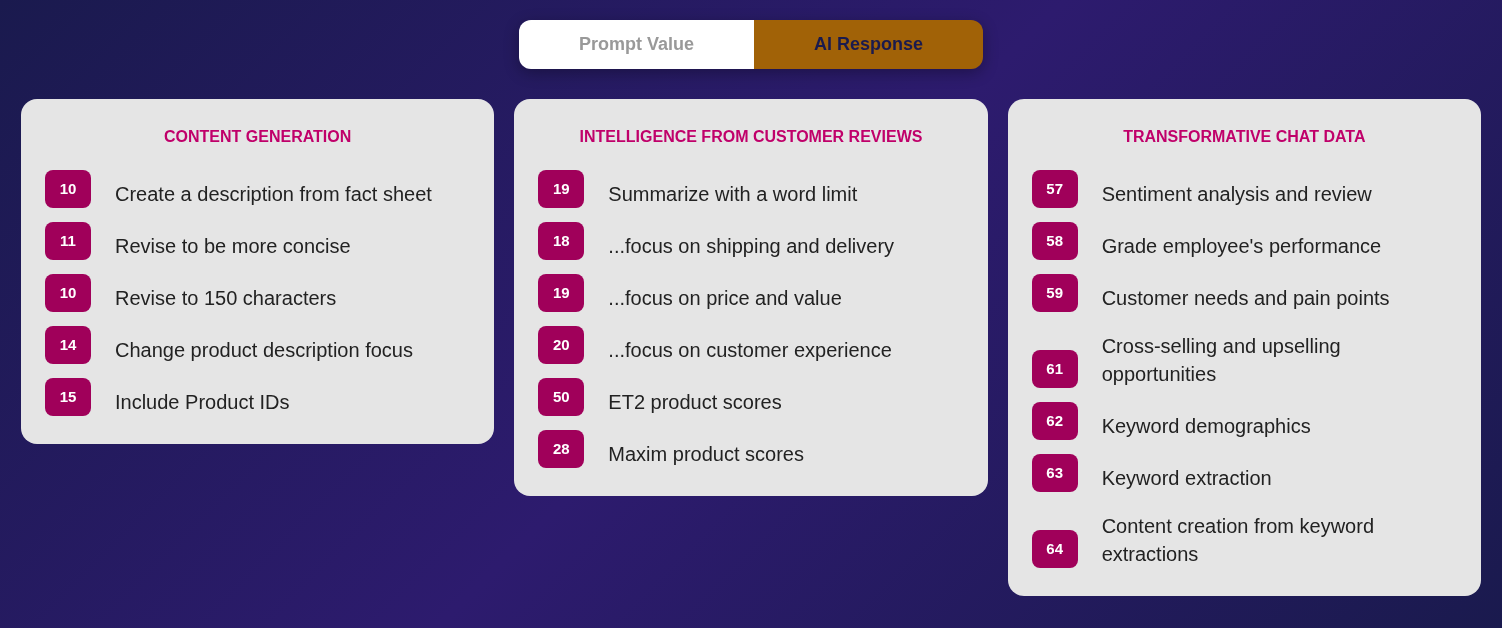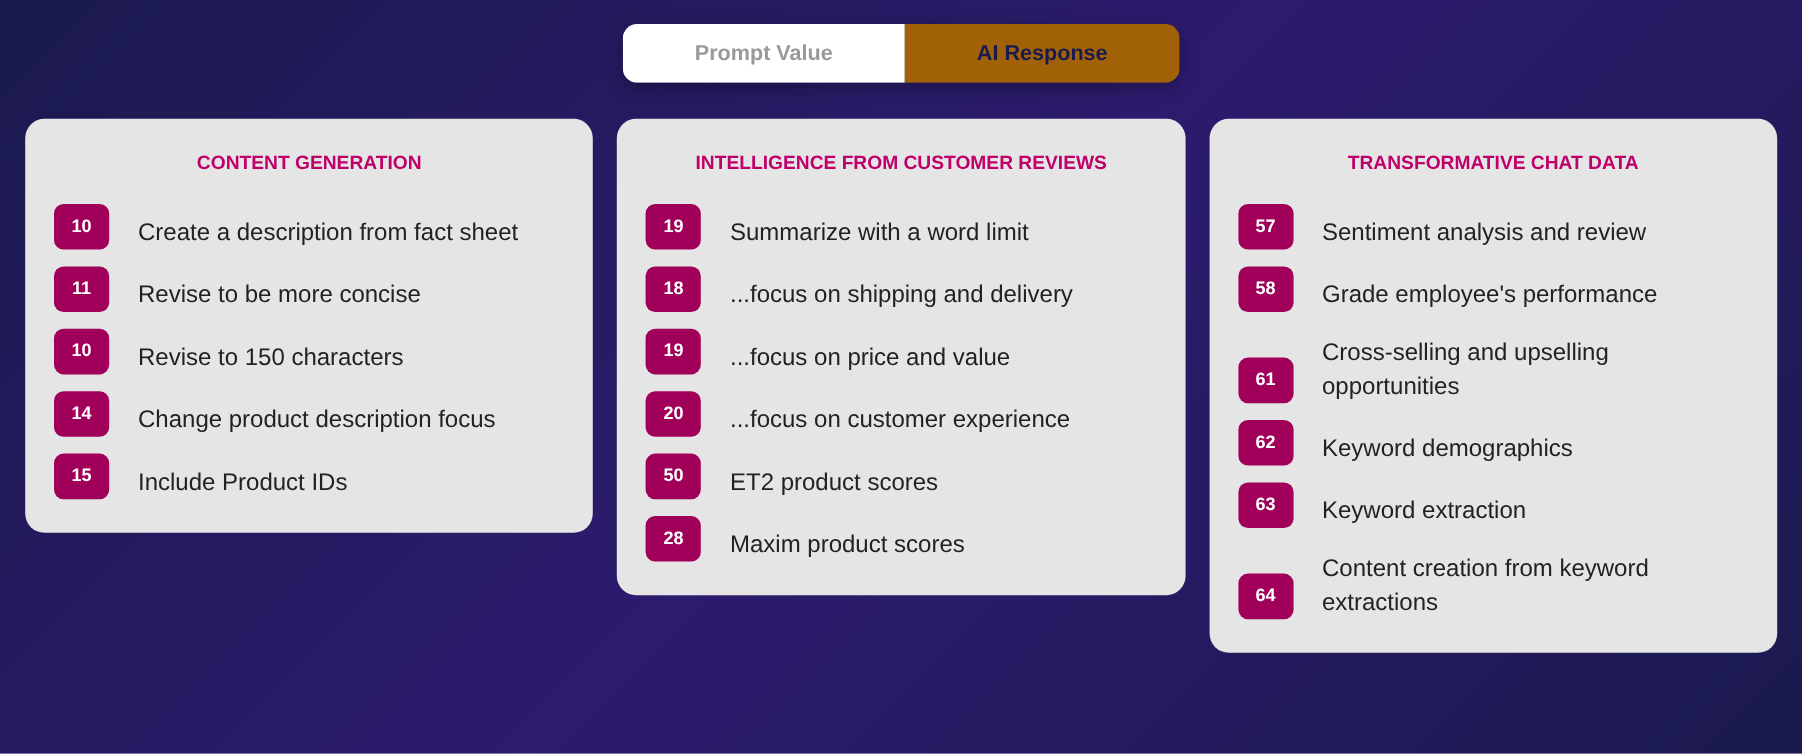--- a/index.html
+++ b/index.html
@@ -163,20 +163,24 @@
       <div class="card-title">TRANSFORMATIVE CHAT DATA</div>
       <div class="card-item">
         <div class="badge">57</div>
         <div class="item-text">Sentiment analysis and review</div>
       </div>
       <div class="card-item">
         <div class="badge">58</div>
         <div class="item-text">Grade employee's performance</div>
       </div>
       <div class="card-item">
+        <div class="badge">59</div>
+        <div class="item-text">Customer needs and pain points</div>
+      </div>
+      <div class="card-item">
         <div class="badge">61</div>
         <div class="item-text">Cross-selling and upselling opportunities</div>
       </div>
       <div class="card-item">
         <div class="badge">62</div>
         <div class="item-text">Keyword demographics</div>
       </div>
       <div class="card-item">
         <div class="badge">63</div>
         <div class="item-text">Keyword extraction</div>

